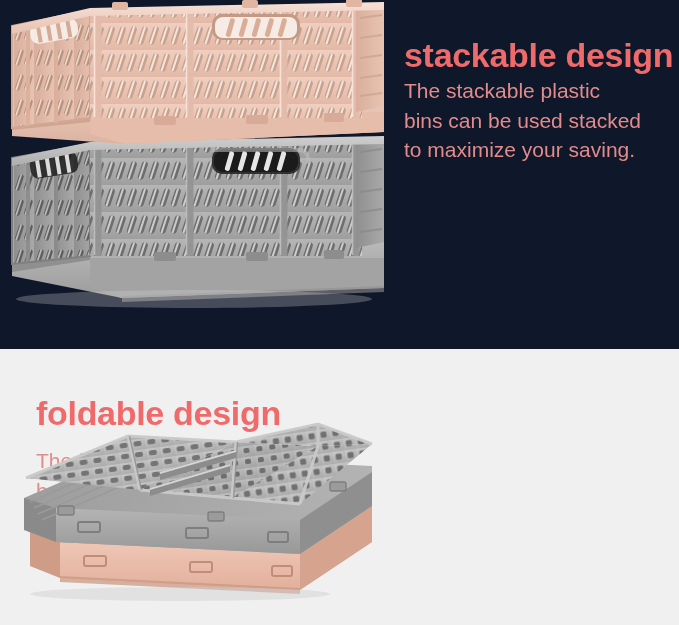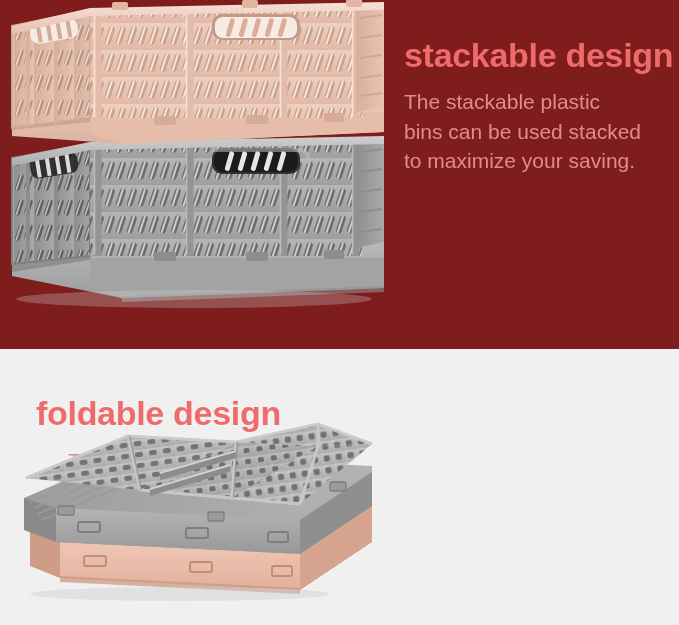--- a/index.html
+++ b/index.html
@@ -5,41 +5,41 @@
   html,body{margin:0;padding:0;}
   body{
     width:679px;height:625px;
     font-family:"Liberation Sans", sans-serif;
     background:#ffffff;
     overflow:hidden;
   }
   #page{position:relative;width:679px;height:625px;overflow:hidden;}
 
   .panel{position:absolute;left:0;width:679px;overflow:hidden;}
-  .panel-top{top:0;height:349px;background:#7f1d1d;}
-  .panel-bottom{top:349px;height:276px;background:#f0f0f0;text-align:center;}
+  .panel-top{top:0;height:349px;background:#0f172a;}
+  .panel-bottom{top:349px;height:276px;background:#f0f0f0;}
 
   
   .copy{position:absolute;}
   .copy h2{
     margin:0;
     font-weight:bold;
     letter-spacing:-0.3px;
     line-height:1.05;
     white-space:nowrap;
   }
   .copy p{
     margin:0;
     font-weight:normal;
     line-height:1.42;
   }
 
   #copy-stackable{left:404px;top:38px;}
   #copy-stackable h2{font-size:34px;color:#ef6b6b;}
-  #copy-stackable p{margin-top:13px;font-size:21px;color:#e28b8b;}
+  #copy-stackable p{margin-top:2px;font-size:21px;color:#e28b8b;}
 
   #copy-foldable{left:36px;top:396px;}
   #copy-foldable h2{font-size:34px;color:#ef6b6b;}
   #copy-foldable p{margin-top:14px;font-size:21px;color:#e28b8b;}
 
   
   .art{position:absolute;}
   #art-stacked{left:-6px;top:-4px;width:412px;height:320px;}
   #art-folded{left:296px;top:414px;width:392px;height:200px;}
   .art svg{display:block;width:100%;height:100%;}

